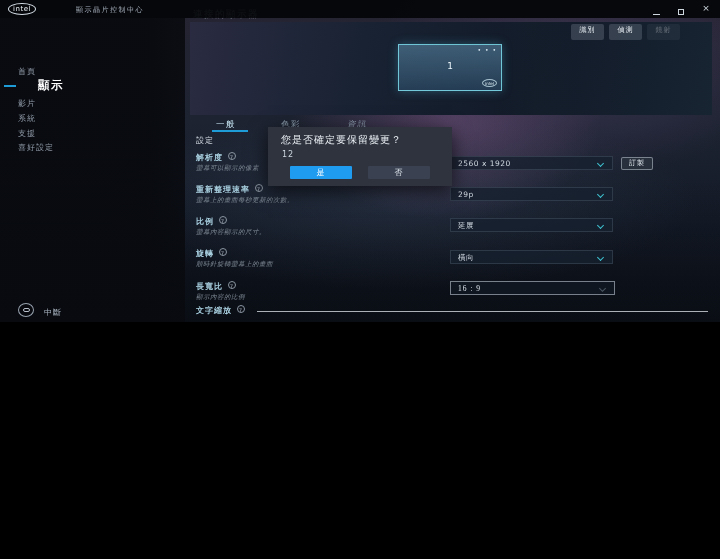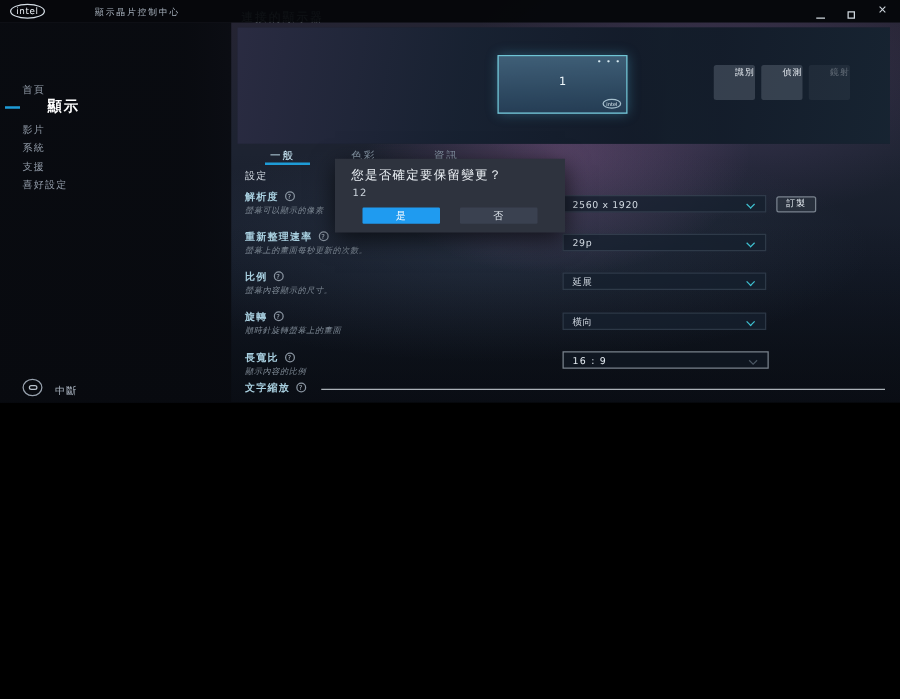--- a/index.html
+++ b/index.html
@@ -37,51 +37,51 @@
 
   
   .page-title { position:absolute; left:193px; top:8px; font-size:9.5px; color:#c5cfda; letter-spacing:1.5px; z-index:21; }
 
   
   .canvas { position:absolute; left:190px; top:22px; width:522px; height:93px; z-index:5;
       background:
         linear-gradient(100deg, rgba(60,55,85,.55) 0%, rgba(25,35,52,.75) 35%, rgba(18,26,40,.85) 65%, rgba(24,38,52,.75) 100%),
         linear-gradient(90deg, rgba(0,0,0,0) 60%, rgba(90,200,180,.10) 66%, rgba(0,0,0,0) 74%),
         #141d2a; }
-  .hdr-btn { position:absolute; top:2px; width:33px; height:28px; background:rgba(82,92,108,.55);
-      border-radius:2px; color:#e8edf3; font-size:7px; text-align:right; line-height:12px; letter-spacing:1px;margin-top:28px; }
+  .hdr-btn { position:absolute; top:2px; width:33px; height:16px; background:rgba(82,92,108,.55);
+      border-radius:2px; color:#e8edf3; font-size:7px; text-align:center; line-height:12px; letter-spacing:1px; }
   .hdr-btn.b1 { right:108px; } .hdr-btn.b2 { right:70px; } .hdr-btn.b3 { right:32px; opacity:.35; }
   .display-rect { position:absolute; left:208px; top:22px; width:104px; height:47px;
       background:linear-gradient(180deg, rgba(96,146,178,.55), rgba(52,92,124,.50));
       border:1px solid rgba(125,220,235,.85); box-shadow:0 0 9px rgba(80,180,215,.35); }
   .disp-num { position:absolute; left:0; right:0; top:16px; text-align:center; font-size:9px; color:#eef7fb; }
   .disp-menu { position:absolute; right:4px; top:1px; font-size:6px; letter-spacing:1px; color:#dceef5; }
   .disp-brand { position:absolute; right:4px; bottom:3px; width:15px; height:8px; border:1px solid rgba(210,235,245,.75);
       border-radius:50%; font-size:4px; line-height:7px; text-align:center; color:#e6f4fa; }
 
   
   .tab { position:absolute; top:119px; font-size:8.5px; color:#8fa0b0; letter-spacing:1.5px; z-index:6; }
   .tab.active { color:#cfeefc; }
-  .tab.t1 { left:216px; } .tab.t2 { left:281px; } .tab.t3 { left:347px; }
+  .tab.t1 { left:216px; } .tab.t2 { left:281px; } .tab.t3 { left:347px;font-style:italic; }
   .tab-underline { position:absolute; left:212px; top:130px; width:36px; height:2px; background:#1e9cd7; z-index:6; }
 
   
   .section-title { position:absolute; left:196px; top:135px; font-size:8px; color:#d7dee6; letter-spacing:1px; z-index:6; }
   .lbl { position:absolute; left:196px; font-size:8px; font-weight:bold; color:#a9d0e0; letter-spacing:1px; z-index:6; }
   .desc { position:absolute; left:196px; font-size:6.5px; color:#7e8995; letter-spacing:.5px; z-index:6;font-style:italic; }
   .info { display:inline-block; width:8px; height:8px; margin-left:5px; border:1px solid #8a95a1; border-radius:50%;
       font-size:5.5px; font-weight:normal; color:#aeb8c3; text-align:center; line-height:8px; vertical-align:1px; }
   .dd { position:absolute; left:450px; width:163px; height:14px; background:rgba(22,32,46,.78);
       border:1px solid rgba(130,150,170,.22); z-index:6; }
   .dd-val { position:absolute; left:7px; top:2px; font-size:7.5px; color:#d3dbe3; letter-spacing:.5px; }
   .chev { position:absolute; right:9px; top:4px; width:5px; height:5px;
       border-right:1.5px solid #3fc1d1; border-bottom:1.5px solid #3fc1d1; transform:rotate(45deg); }
   .chev.faint { border-color:rgba(160,180,195,.4); }
   .ipt { position:absolute; left:450px; width:165px; height:14px; background:rgba(18,26,38,.6);
-      border:1px solid rgba(208,218,228,.55); z-index:6; }
+      border:1px solid rgba(208,218,228,.55); z-index:6;font-family:Liberation Serif, serif; }
   .ipt-val { position:absolute; left:7px; top:2px; font-size:7.5px; color:#e4ebf1; letter-spacing:1px; }
   .custom-btn { position:absolute; left:621px; top:157px; width:32px; height:13px; background:rgba(45,54,66,.7);
       border:1px solid rgba(190,200,212,.55); border-radius:2px; color:#e4ebf1; font-size:7px; text-align:center;
       line-height:11px; letter-spacing:1px; z-index:6; }
   .divider { position:absolute; left:257px; top:311px; width:451px; height:1px; background:rgba(225,232,238,.75); z-index:6; }
 
   
   .dialog { position:absolute; left:268px; top:127px; width:184px; height:59px; background:#2e333e;
       box-shadow:0 5px 18px rgba(0,0,0,.65); z-index:25; }
   .dlg-title { position:absolute; left:13px; top:6px; font-size:10px; color:#edf2f7; letter-spacing:1px; }

